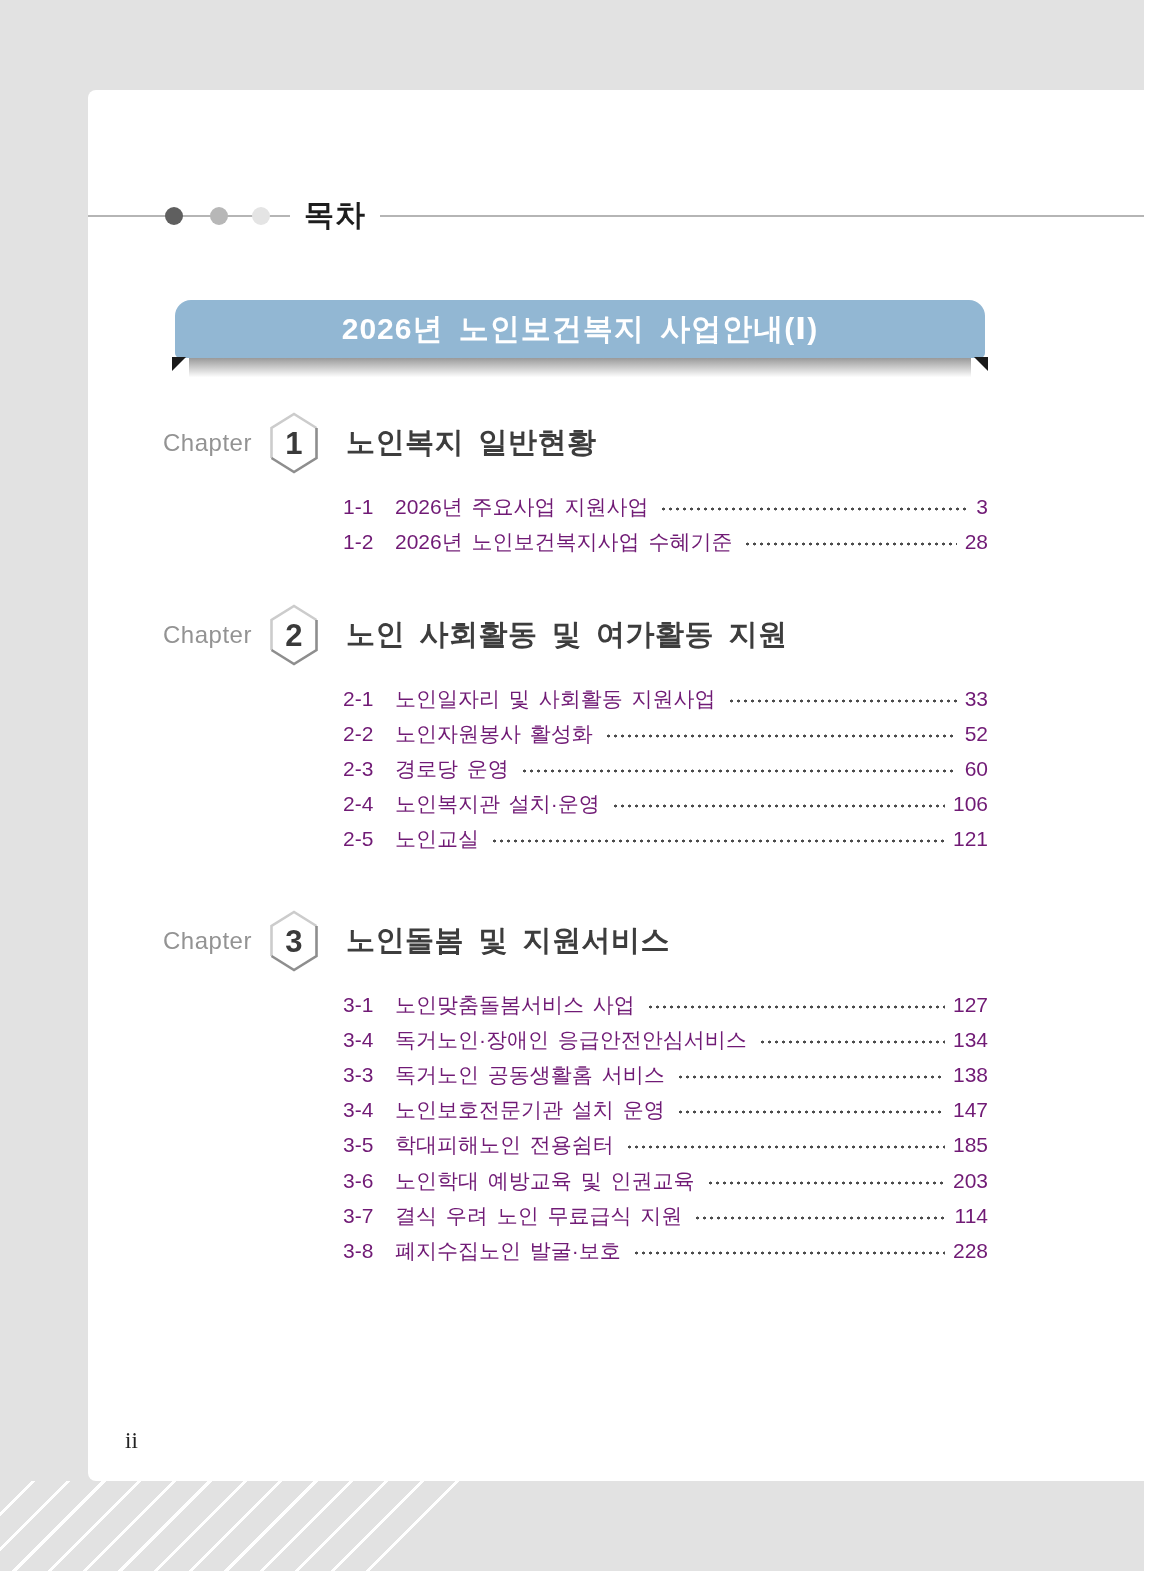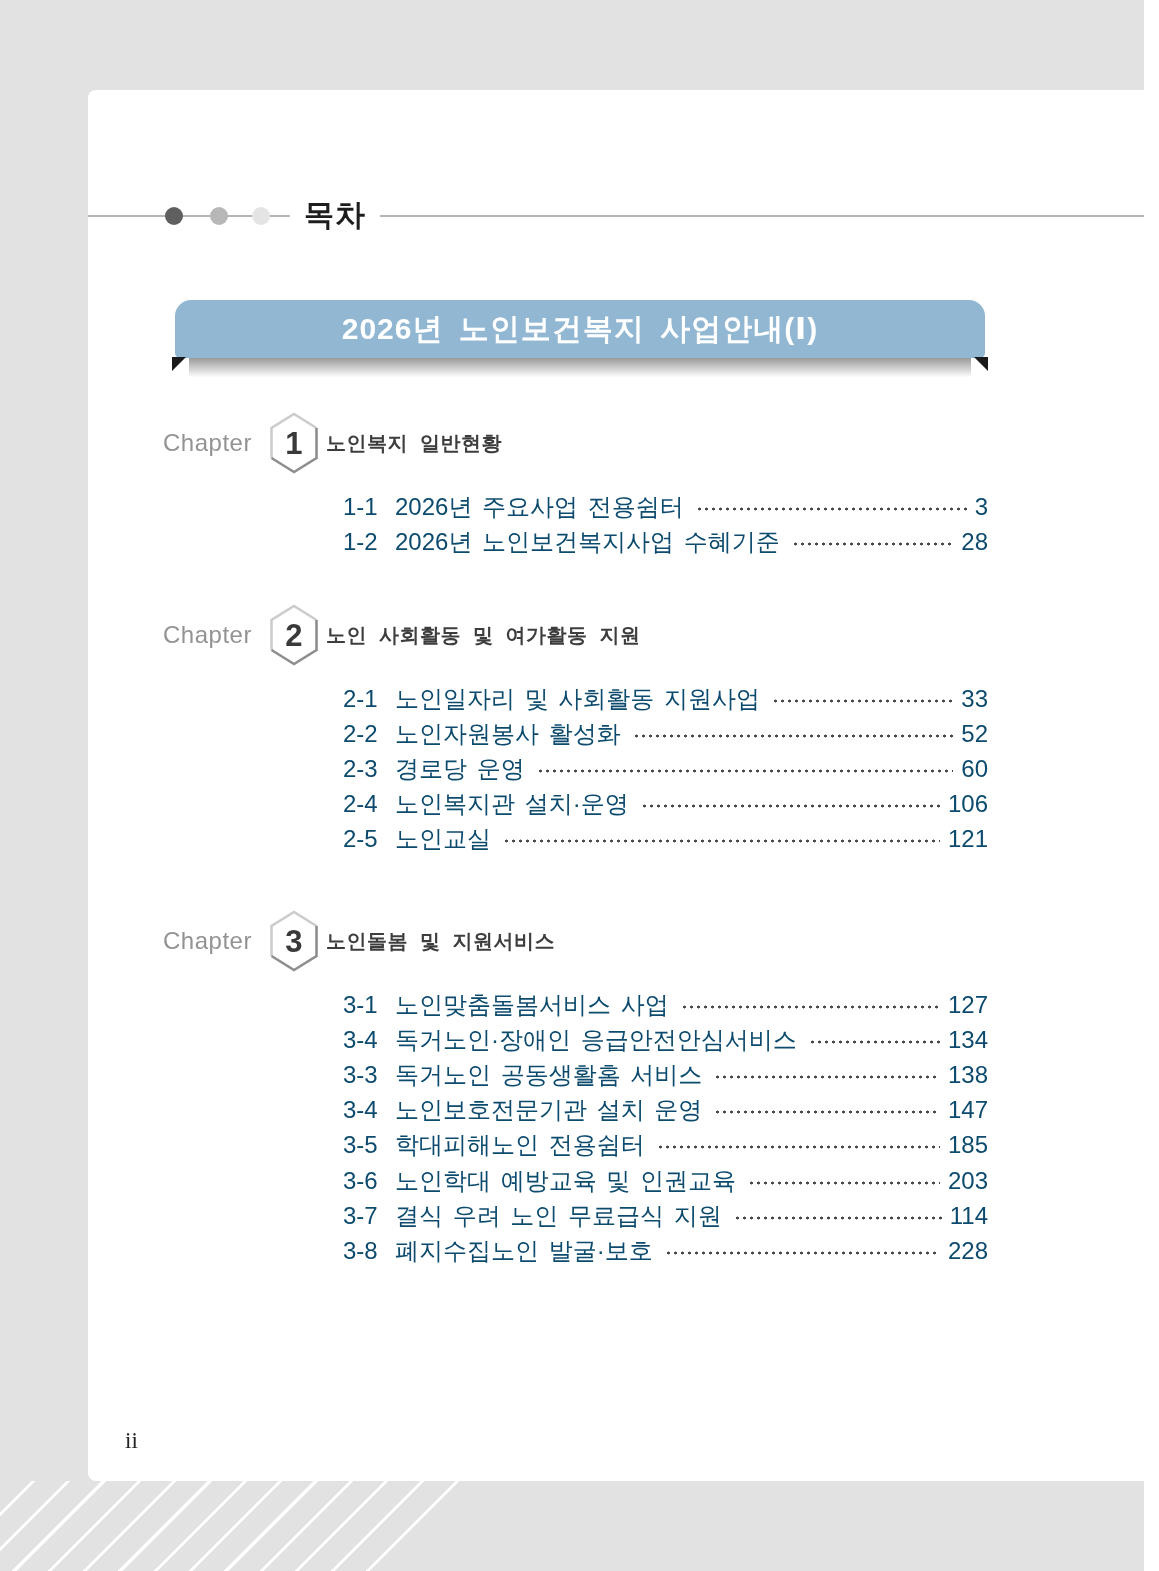--- a/index.html
+++ b/index.html
@@ -40,24 +40,24 @@
 
   
   .chapter { position:absolute; left:0; right:171px; }
   .c1 { top:321px; } .c2 { top:513px; } .c3 { top:819px; }
   .ch-head { display:flex; align-items:center; padding-left:75px; height:64px; }
   .ch-label { font-size:24px; color:#939393; margin-right:18px; letter-spacing:.5px; }
   .hex { position:relative; width:48px; height:62px; flex:0 0 auto; }
   .hex-num { position:absolute; left:0; top:1px; width:100%; height:100%;
              display:flex; align-items:center; justify-content:center;
              font-size:31px; font-weight:bold; color:#3a3a3a; }
-  .ch-title { font-size:20px; font-weight:bold; color:#3d3d3d; margin-left:8px;
+  .ch-title { font-size:29px; font-weight:bold; color:#3d3d3d; margin-left:28px;
               word-spacing:6px; letter-spacing:.5px; }
   .entries { margin:14px 0 0 255px; }
-  .entry { display:flex; align-items:center; height:35.2px; font-size:24px; color:#0c4a6e; word-spacing:3px; }
+  .entry { display:flex; align-items:center; height:35.2px; font-size:21px; color:#701a75; word-spacing:3px; }
   .e-no { flex:0 0 52px; }
   .e-title { flex:0 0 auto; }
   .leader { flex:1 1 auto; height:6px; margin:4px 8px 0 12px; align-self:center;
             background-image:radial-gradient(circle,#4a4a4a 1.4px,transparent 1.6px);
             background-size:7px 6px; background-repeat:repeat-x; background-position:left center; }
   .e-page { flex:0 0 auto; text-align:right; }
 
   
   .page-num { position:absolute; left:37px; top:1338px; font-size:23px; color:#222222;
               font-family:"Liberation Serif","DejaVu Serif",serif; }
@@ -98,21 +98,21 @@
           <polyline points="1.5,46 1.5,16 24,2 46.5,16" fill="none" stroke="#cccccc" stroke-width="2.6"></polyline>
           <polyline points="46.5,16 46.5,46 24,60 1.5,46" fill="none" stroke="#8e8e8e" stroke-width="2.6"></polyline>
         </svg>
         <span class="hex-num">1</span>
       </span>
       <span class="ch-title">노인복지 일반현황</span>
     </div>
     <div class="entries">
   <div class="entry">
     <span class="e-no">1-1</span>
-    <span class="e-title">2026년 주요사업 전용쉼터</span>
+    <span class="e-title">2026년 주요사업 지원사업</span>
     <span class="leader"></span>
     <span class="e-page">3</span>
   </div>
 
   <div class="entry">
     <span class="e-no">1-2</span>
     <span class="e-title">2026년 노인보건복지사업 수혜기준</span>
     <span class="leader"></span>
     <span class="e-page">28</span>
   </div>

